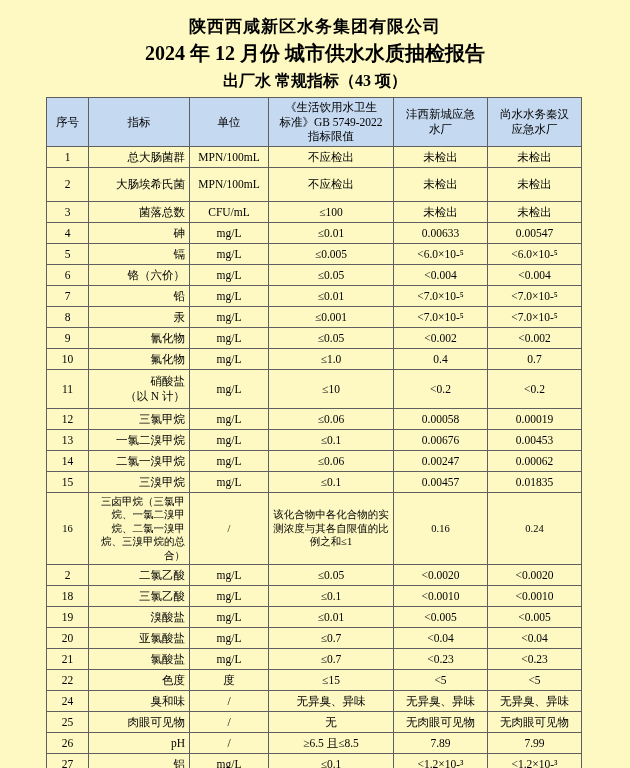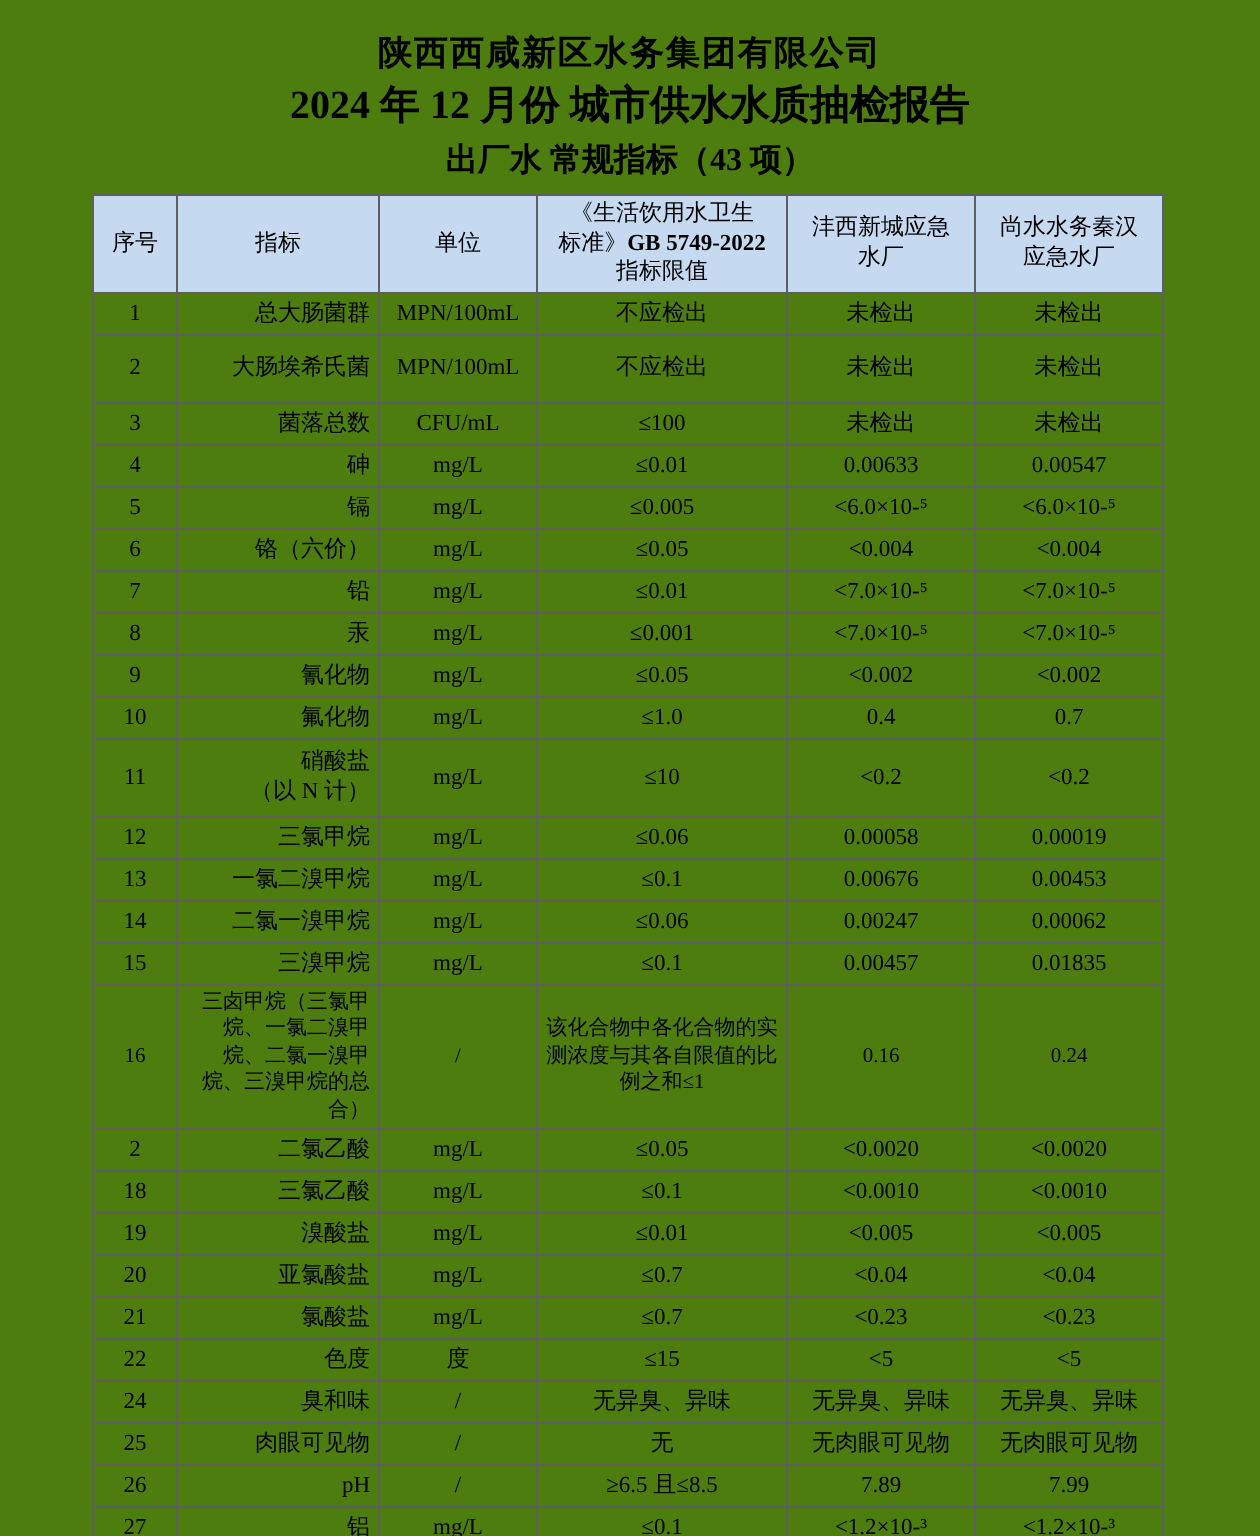--- a/index.html
+++ b/index.html
@@ -1,17 +1,17 @@
 <!DOCTYPE html>
 <html><head>
 <meta charset="utf-8">
 <style>
   html,body{margin:0;padding:0;background:#ffffff;}
   .page{
-    width:630px;height:768px;background:#4d7c0f;overflow:hidden;
+    width:630px;height:768px;background:#fef9c3;overflow:hidden;
     font-family:"Liberation Serif","DejaVu Serif",serif;color:#000;
     box-sizing:border-box;
   }
   .titles{text-align:center;padding-top:13px;}
   .title-line1{font-size:17px;font-weight:bold;line-height:27px;letter-spacing:1px;}
   .title-line2{font-size:20px;font-weight:bold;line-height:27px;}
   .title-line3{font-size:16px;font-weight:bold;line-height:27px;}
   table.report{
     border-collapse:collapse;table-layout:fixed;
     width:535px;margin:3px 0 0 46px;
@@ -26,21 +26,21 @@
     border:1px solid #5f5f5f;
     text-align:center;vertical-align:middle;
     font-size:11.5px;line-height:1.28;
     padding:1px 2px;white-space:pre-line;
     overflow:hidden;
   }
   table.report{border:1.5px solid #4a4a4a;}
   thead th{
     background:#c5d9f1;font-weight:normal;height:46px;
   }
-  thead th .gb-bold{font-weight:bold;}
+  thead th .gb-bold{font-weight:normal;}
   thead th .limit-suffix{display:block;}
   tbody td{height:16px;}
   tbody tr:nth-child(2) td{height:29px;}
   tbody tr:nth-child(11) td{height:34px;}
   tbody tr:nth-child(16) td{height:58px;font-size:10.5px;}
   tbody td.cell-indicator{padding:2px 4px;text-align:right;}
 </style>
 </head>
 <body>
 

